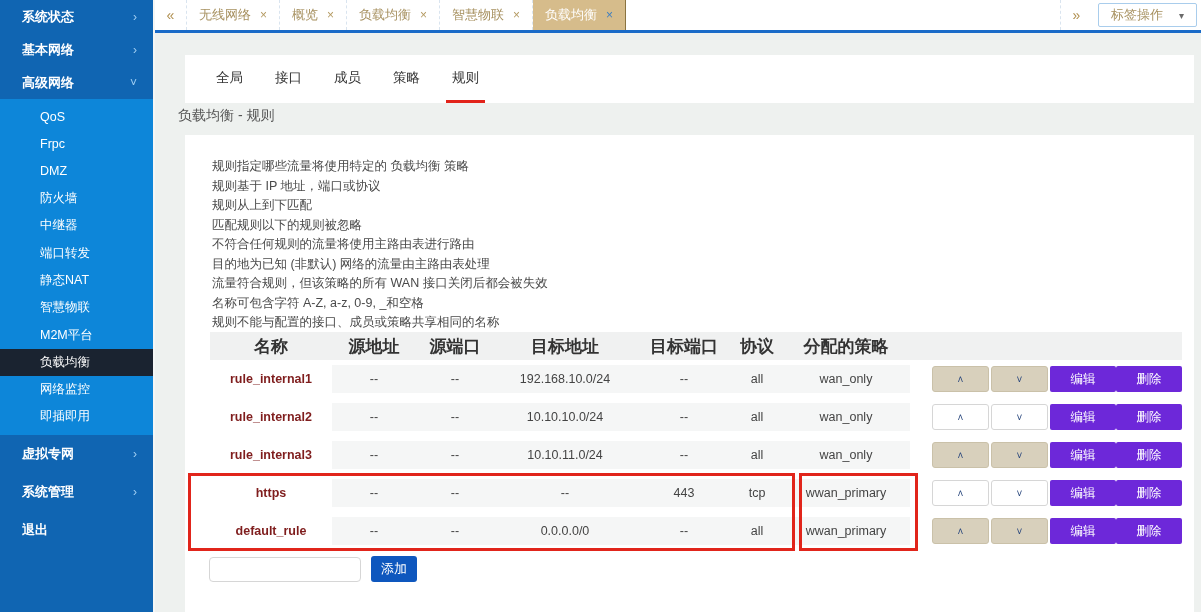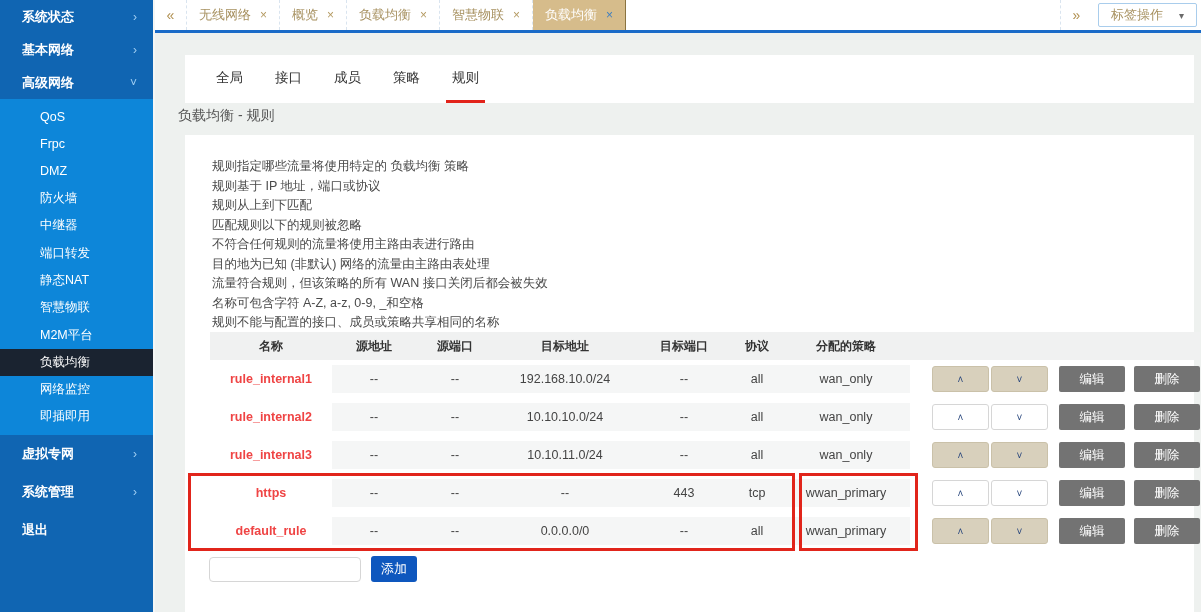--- a/index.html
+++ b/index.html
@@ -64,44 +64,44 @@
 
   .breadcrumb { position:absolute; left:178px; top:107px; font-size:14px; color:#555; }
 
   
   .panel { position:absolute; left:185px; top:135px; width:1009px; height:477px; background:#fff; }
   .desc { position:absolute; left:27px; top:22px; font-size:12.5px; color:#4a4a4a; line-height:19.5px; }
 
   .table { position:absolute; left:25px; top:197px; }
   .thead {
     display:flex; height:28px; background:#f0f1f1; align-items:center;
-    font-weight:bold; font-size:12px; color:#333;
+    font-weight:bold; font-size:17px; color:#333;
   }
   .thead > div { display:flex; align-items:center; justify-content:center; height:100%; }
   .thead > .idx-0 { width:122px; } .thead > .idx-1 { width:84px; } .thead > .idx-2 { width:78px; }
   .thead > .idx-3 { width:142px; } .thead > .idx-4 { width:96px; } .thead > .idx-5 { width:50px; }
   .thead > .idx-6 { width:128px; }
 
   .row { display:flex; height:38px; align-items:stretch; font-size:12.5px; color:#444; }
   .cell { display:flex; align-items:center; justify-content:center; }
   .w0 { width:122px; } .w1 { width:84px; } .w2 { width:78px; } .w3 { width:142px; }
   .w4 { width:96px; } .w5 { width:50px; } .w6 { width:128px; }
-  .cell.name { font-weight:bold; color:#ef4444; background:#fff; }
+  .cell.name { font-weight:bold; color:#7f1d1d; background:#fff; }
   .cell.shade { background:#f5f6f6; border-top:5px solid #fff; border-bottom:5px solid #fff; }
 
   .actions { display:flex; align-items:center; margin-left:22px; }
   .btn-move {
     width:57px; height:26px; border-radius:3px; background:#d8d0bc; border:1px solid #cac1a9;
     color:#27457c; font-size:10px; display:flex; align-items:center; justify-content:center;
     margin-right:2px; cursor:pointer;
   }
   .row.alt .btn-move { background:#fff; border-color:#d6d6d6; }
   .btn-red {
-    width:66px; height:26px; border-radius:2px; background:#737373; color:#fff; font-size:12.5px;
-    display:flex; align-items:center; justify-content:center; margin-left:9px; cursor:pointer;
+    width:66px; height:26px; border-radius:2px; background:#6d28d9; color:#fff; font-size:12.5px;
+    display:flex; align-items:center; justify-content:center; margin-left:0; cursor:pointer;
   }
 
   .hl { position:absolute; border:3px solid #e1251b; pointer-events:none; }
   .hl1 { left:3px; top:338px; width:607px; height:78px; }
   .hl2 { left:614px; top:338px; width:119px; height:78px; }
 
   .addrow { position:absolute; left:24px; top:421px; display:flex; align-items:center; gap:10px; }
   .addrow input {
     width:152px; height:25px; border:1px solid #d6d6d6; border-radius:4px; padding:0 6px;
     font-size:12.5px; font-family:inherit; outline:none;

